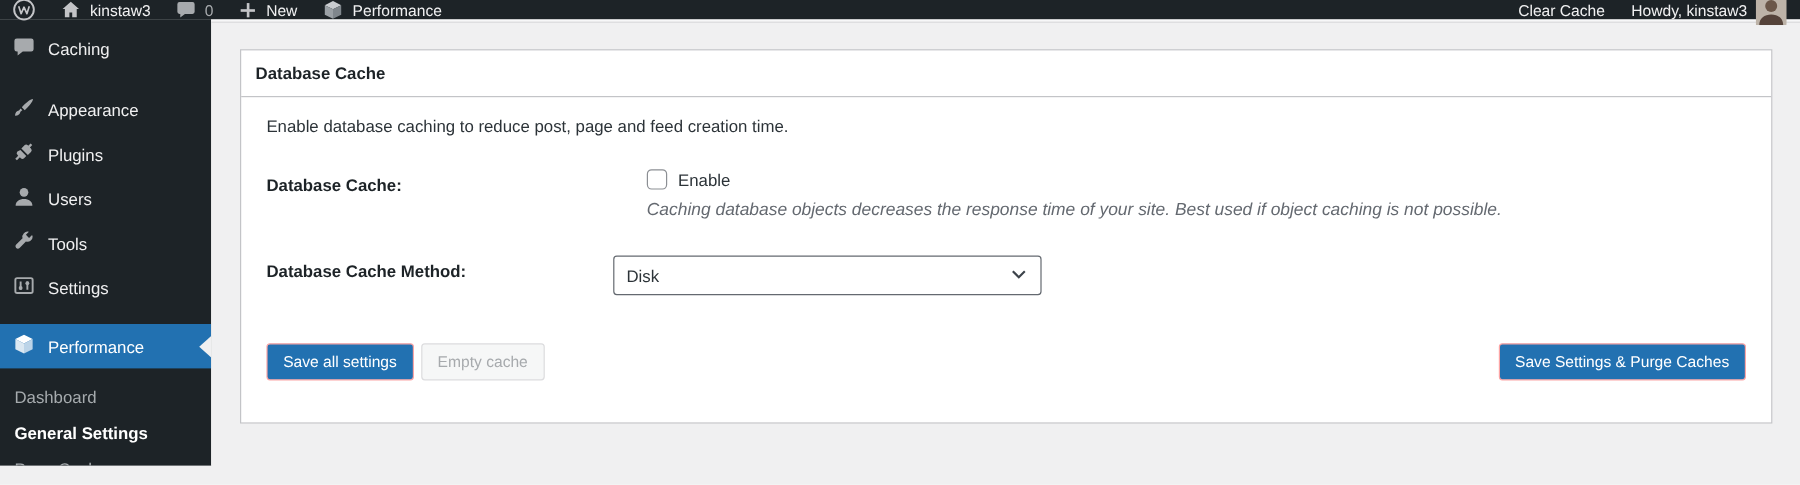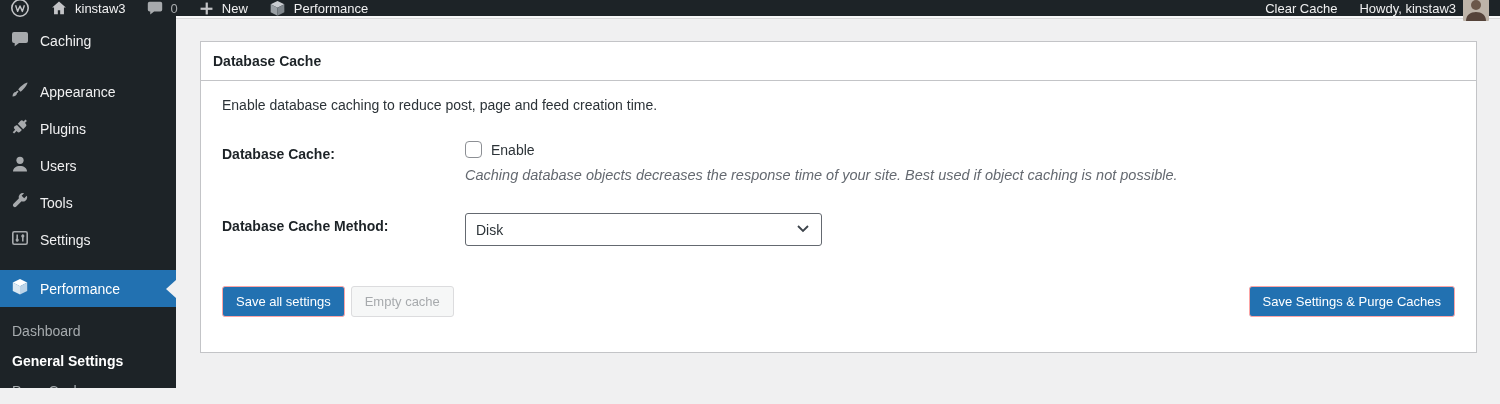--- a/index.html
+++ b/index.html
@@ -52,23 +52,23 @@
 
   .panel { margin:22px 23px 0 24px; background:#fff; border:1px solid #c3c4c7; }
   .panel-header {
     padding:11px 12px; font-size:14px; font-weight:bold; color:#1d2327;
     border-bottom:1px solid #c3c4c7;
   }
   .panel-body { padding:16px 21px 35px; }
   .panel-desc { font-size:14px; color:#2c3338; margin-bottom:28px; }
 
   .form-row { display:flex; align-items:flex-start; }
-  .row-gap1 { margin-bottom:30px; }
+  .row-gap1 { margin-bottom:30px;gap:28px; }
   .form-label { width:243px; flex:none; font-size:14px; font-weight:bold; color:#1d2327; padding-top:5px; }
-  .form-control { flex:1; min-width:0; }
+  .form-control { flex:1; min-width:0;margin-left:46px; }
 
   .check-line { display:flex; align-items:center; gap:9px; }
   .checkbox {
     appearance:none; -webkit-appearance:none;
     width:17px; height:17px; border:1px solid #8c8f94; border-radius:4px;
     background:#fff; cursor:pointer; margin:0;
   }
   .check-text { font-size:14px; color:#2c3338; cursor:pointer; }
   .hint { font-style:italic; color:#646970; font-size:14.5px; margin-top:9px; }
 

